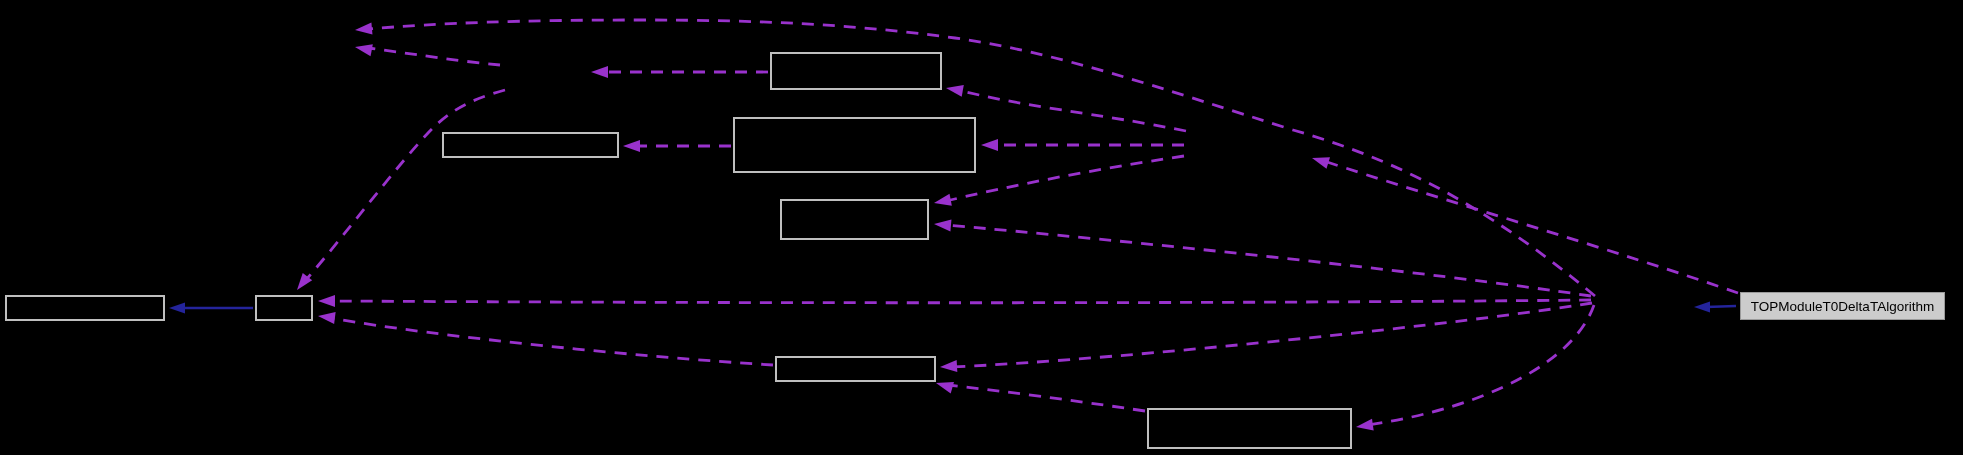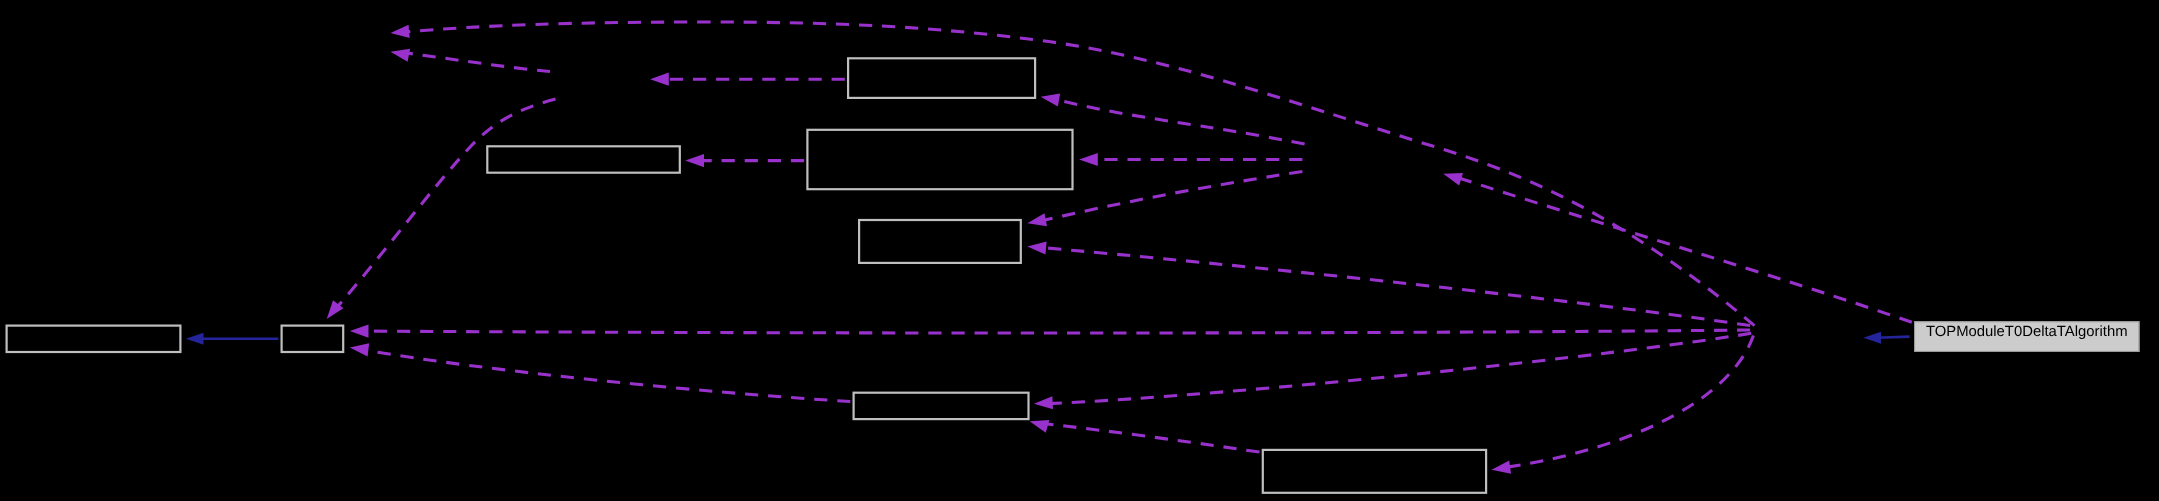--- a/index.html
+++ b/index.html
@@ -18,21 +18,21 @@
   .node{
     position:absolute;
     border:2px solid var(--node-border,#bfbfbf);
     background:transparent;
     box-sizing:border-box;
   }
   .node.central{
     background:var(--central-fill,#cccccc);
     border:1px solid #9a9a9a;
     color:var(--central-text,#000);
-    display:flex;align-items:flex-start;justify-content:center;
+    display:flex;align-items:center;justify-content:center;
     font-size:13.5px;
     white-space:nowrap;
   }
 </style>
 </head>
 <body>
 
 <div class="stage">
 
   <svg class="edges" width="1963" height="455" viewBox="0 0 1963 455">

